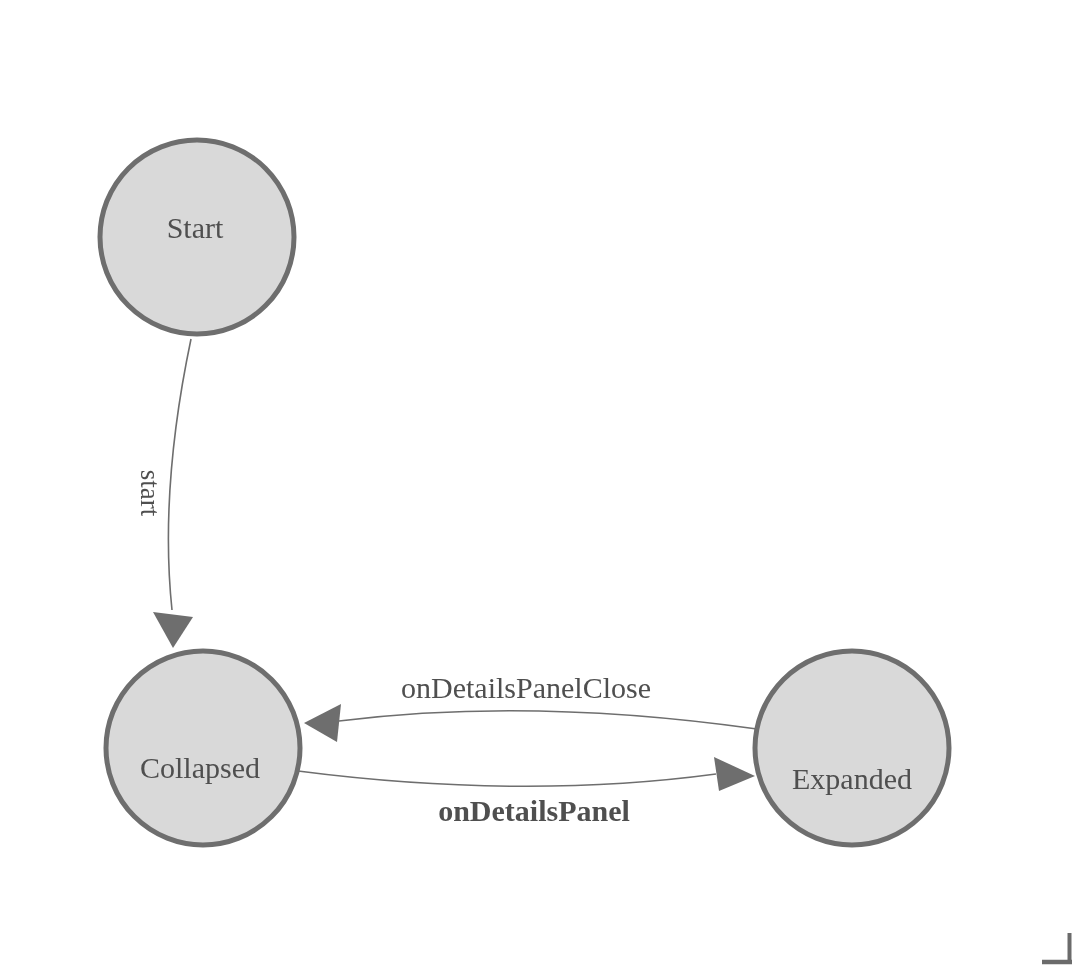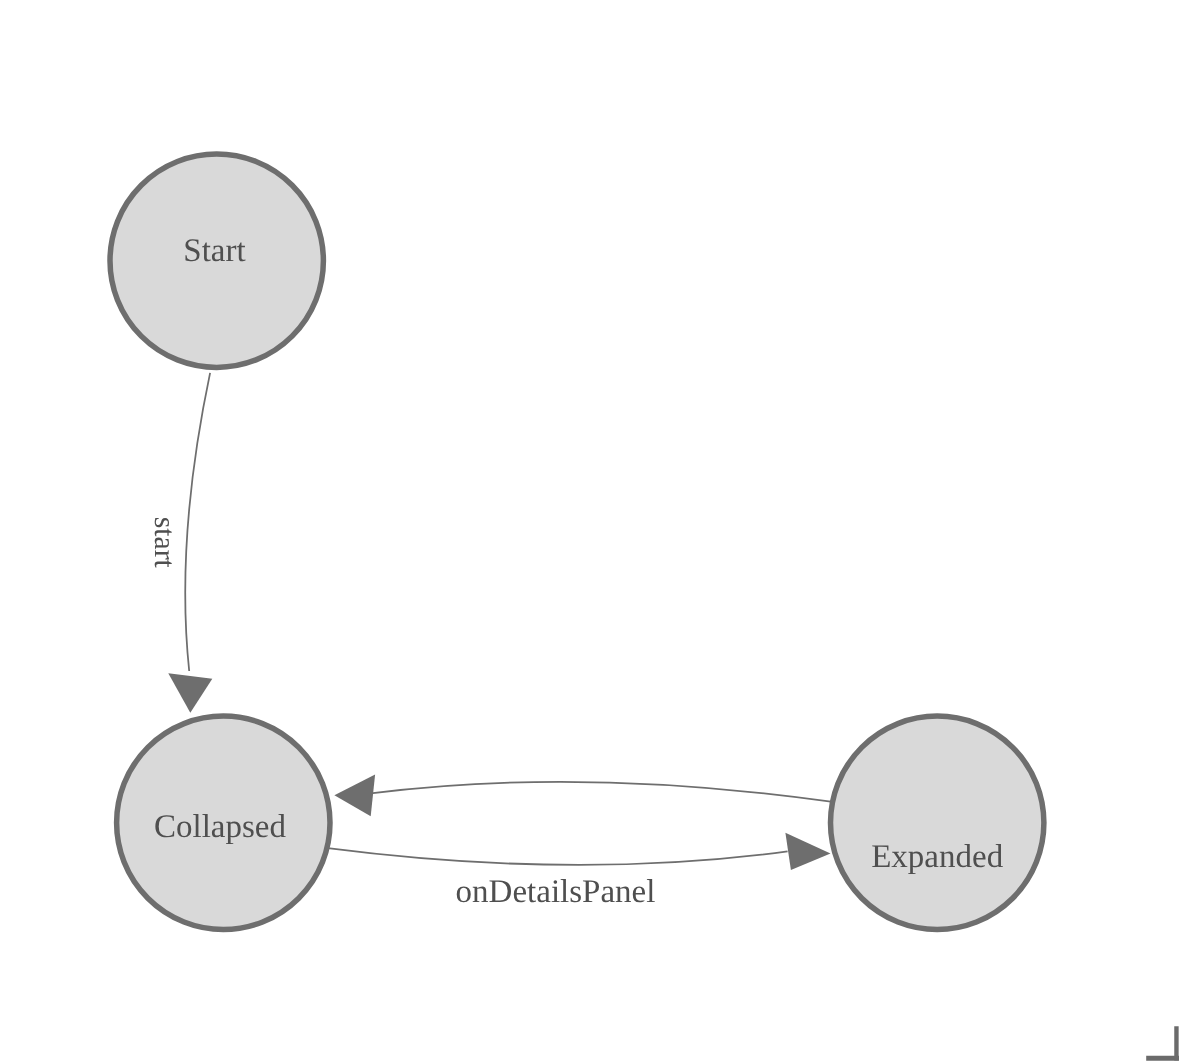--- a/index.html
+++ b/index.html
@@ -60,19 +60,20 @@
     <circle cx="203" cy="748" r="97" fill="#d9d9d9" stroke="#6e6e6e" stroke-width="5"></circle>
     <circle cx="852" cy="748" r="97" fill="#d9d9d9" stroke="#6e6e6e" stroke-width="5"></circle>
 
     <g>
       <line x1="1069.5" y1="933" x2="1069.5" y2="964" stroke="#6b6b6b" stroke-width="4"></line>
       <line x1="1042" y1="962" x2="1072" y2="962" stroke="#6b6b6b" stroke-width="4.5"></line>
     </g>
   </svg>
 
   <div class="label node-label" style="left:195px; top:228px;">Start</div>
-  <div class="label node-label" style="left:200px; top:752px;">Collapsed</div>
+  <div class="label node-label" style="left:200px; top:768px;">Collapsed</div>
   <div class="label node-label" style="left:852px; top:779px;">Expanded</div>
 
   <div class="label edge-label-rotated" style="left:149px; top:493px;">start</div>
-  <div class="label edge-label" style="left:505px; top:811px;">onDetailsPanel</div>
+  <div class="label edge-label" style="left:526px; top:688px;">onDetailsPanelClose</div>
+  <div class="label edge-label" style="left:534px; top:811px;font-weight:bold;">onDetailsPanel</div>
 
 </div>
 
 </body></html>

